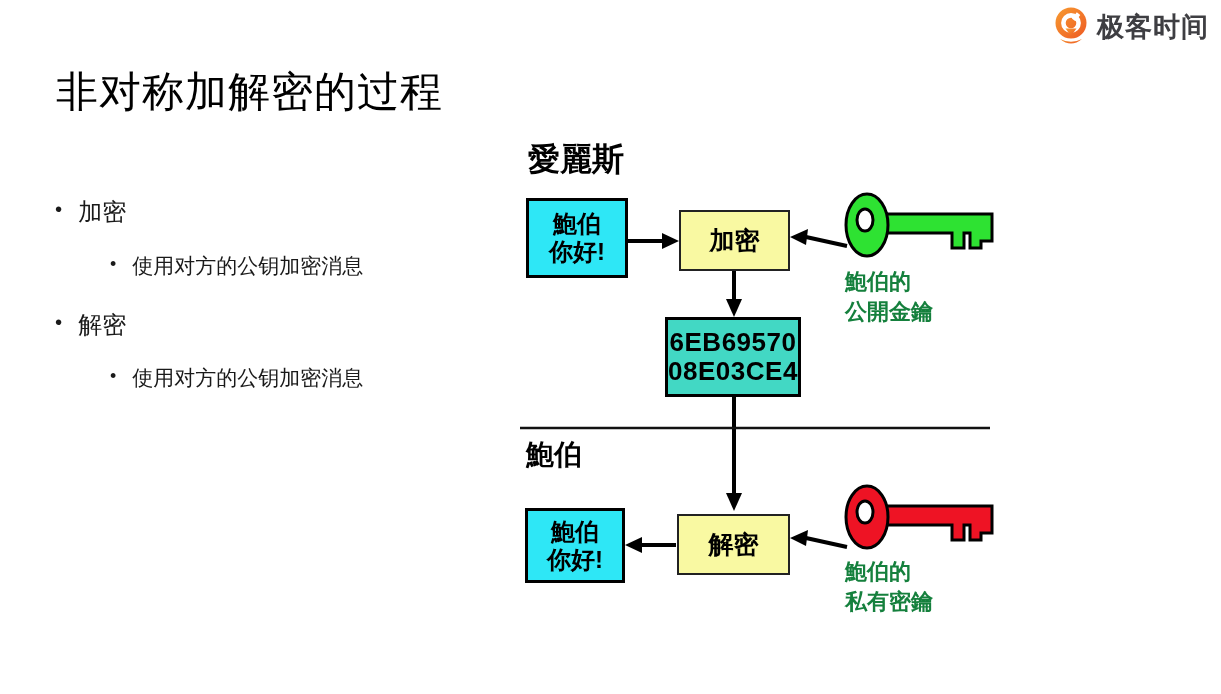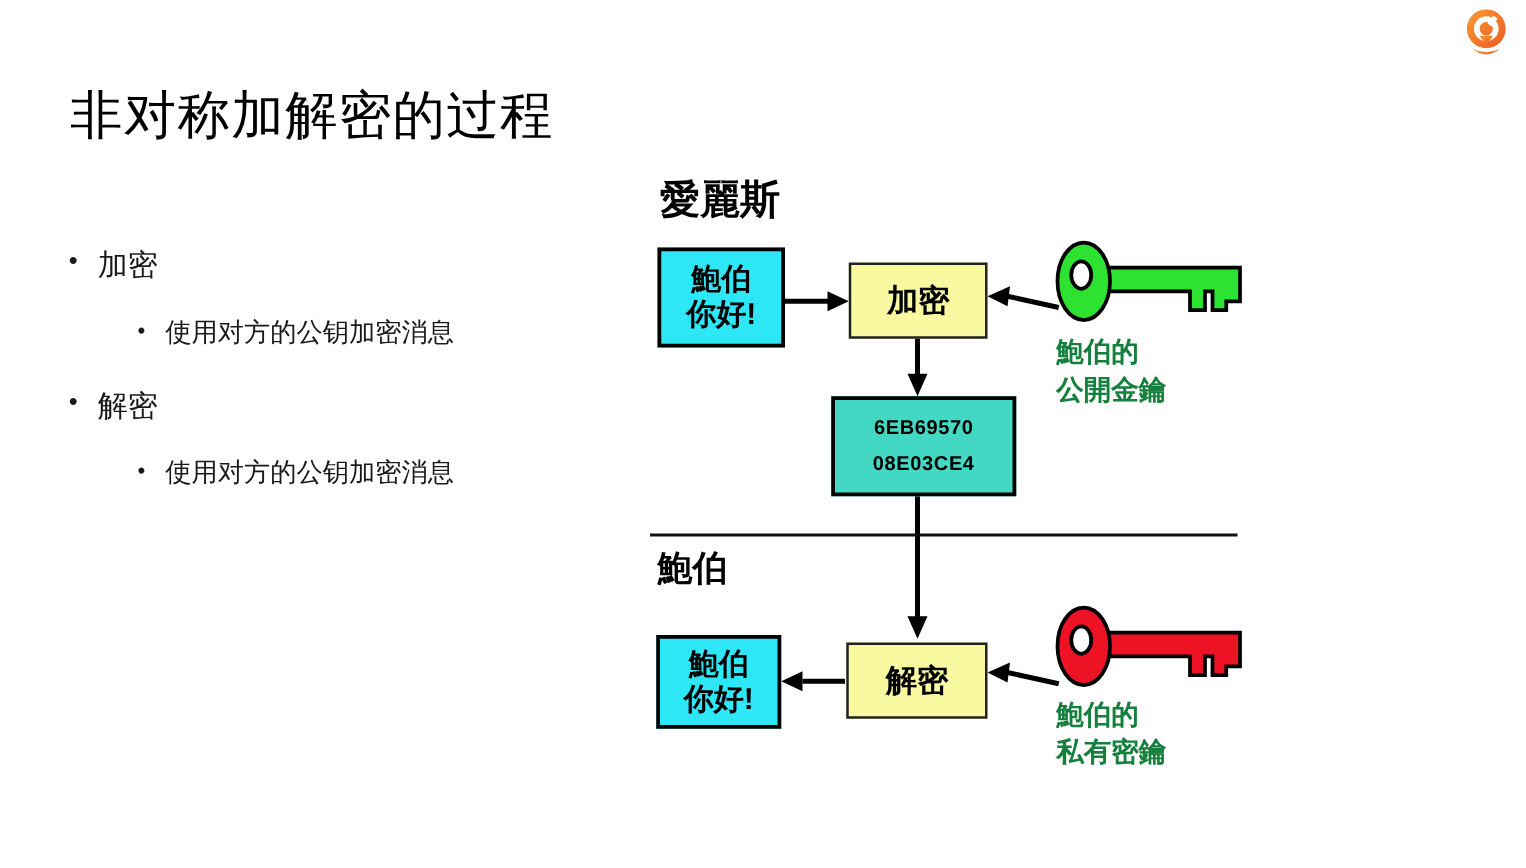--- a/index.html
+++ b/index.html
@@ -22,21 +22,21 @@
   .dg-heading{position:absolute;font-weight:700;color:#000;text-align:center;}
   .dg-heading.alice{left:528px;top:138px;font-size:32px;}
   .dg-heading.bob{left:526px;top:436px;font-size:28px;}
   .dg-box{position:absolute;box-sizing:border-box;display:flex;flex-direction:column;justify-content:center;align-items:center;text-align:center;font-weight:700;color:#000;}
   .plain-box{border:3px solid #000;background:#2ee7f6;font-size:24px;line-height:28px;}
   .plain-box.a{left:526px;top:198px;width:102px;height:80px;}
   .plain-box.b{left:525px;top:508px;width:100px;height:75px;}
   .proc-box{border:2px solid #222;background:#f9f9a2;font-size:25px;}
   .proc-box.enc{left:679px;top:210px;width:111px;height:61px;}
   .proc-box.dec{left:677px;top:514px;width:113px;height:61px;}
-  .cipher-box{left:665px;top:317px;width:148px;height:80px;border:3px solid #000;background:#42d8c4;font-size:16px;line-height:29px;letter-spacing:0.5px;}
+  .cipher-box{left:665px;top:317px;width:136px;height:80px;border:3px solid #000;background:#42d8c4;font-size:26px;line-height:29px;letter-spacing:0.5px;}
   .key-label{position:absolute;font-weight:700;font-size:22px;line-height:30px;color:#15803d;}
   .key-label.pub{left:845px;top:267px;}
   .key-label.priv{left:845px;top:557px;}
   .dg-svg{position:absolute;left:510px;top:130px;width:500px;height:510px;}
   .arrow-line{stroke:#000;stroke-width:4;fill:none;}
   .arrow-head{fill:#000;stroke:none;}
   .sep-line{stroke:#111;stroke-width:2.5;}
   .key-outline{stroke:#000;stroke-width:3;}
 </style>
 </head>
@@ -49,20 +49,21 @@
         <stop offset="0" stop-color="#f79b31"></stop>
         <stop offset="1" stop-color="#ee5a23"></stop>
       </linearGradient>
     </defs>
     <circle cx="20" cy="17" r="15.5" fill="url(#og)"></circle>
     <circle cx="20" cy="17" r="7.6" fill="none" stroke="#ffffff" stroke-width="4.6"></circle>
     <rect x="18" y="5" width="4.4" height="8" fill="#ffffff" transform="rotate(38 20 17)"></rect>
     <polygon points="20,30 14.5,22.5 25.5,22.5" fill="url(#og)"></polygon>
     <path d="M9,33 Q20,42 31,33 Q20,38.5 9,33 Z" fill="url(#og)"></path>
   </svg>
+  <span class="logo-brand">极客时间</span>
 </div>
 
 <h1 class="slide-title">非对称加解密的过程</h1>
 
 <div class="bullet-l1" style="top:196px;">
   <span class="dot">•</span>
   <span>加密</span>
 </div>
 <div class="bullet-l2" style="top:252px;">
   <span class="dot">•</span>

